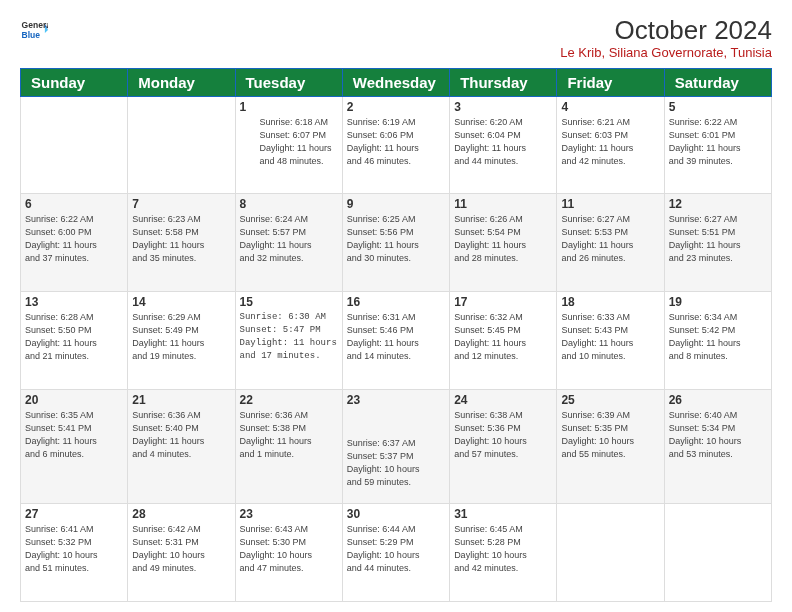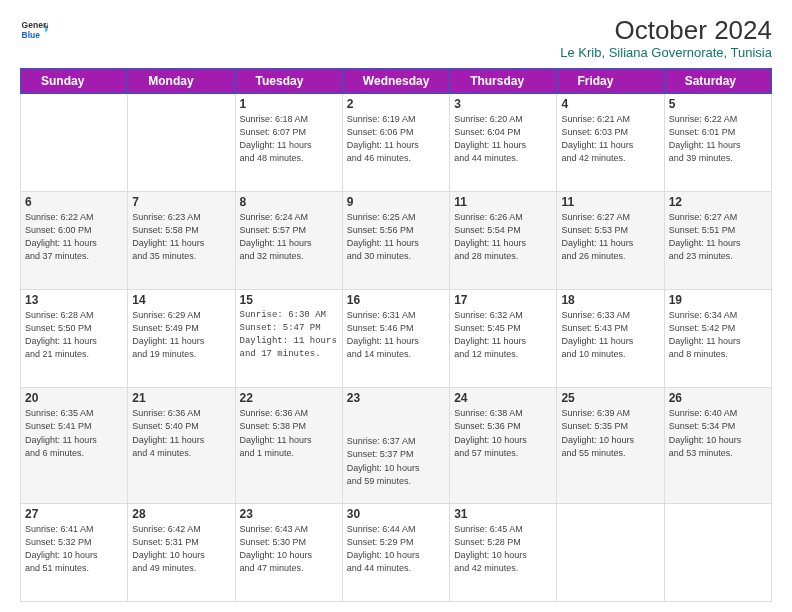--- a/index.html
+++ b/index.html
@@ -36,35 +36,35 @@
       text-align: right;
     }
     .month-title {
       font-size: 26px;
       font-weight: 300;
       color: #333;
       line-height: 1.1;
     }
     .subtitle {
       font-size: 13px;
-      color: #0f766e;
+      color: #b91c1c;
     }
     .calendar {
       flex: 1;
       border: 1px solid #ccc;
       border-collapse: collapse;
       width: 100%;
       table-layout: fixed;
     }
     .calendar thead tr th {
-      background: #a21caf;
+      background: #15803d;
       color: #fff;
-      font-size: 12px;
+      font-size: 15px;
       font-weight: bold;
-      padding: 5px 20px;
+      padding: 5px 10px;
       text-align: left;
       border: 1px solid #1565c0;
     }
     .calendar tbody tr td {
       vertical-align: top;
       padding: 3px 4px;
       font-size: 9.5px;
       color: #333;
       border: 1px solid #ddd;
       height: 88px;
@@ -120,21 +120,21 @@
         <th>Friday</th>
         <th>Saturday</th>
       </tr>
     </thead>
     <tbody id="calendar-body">
     <tr>
           <td class="empty"></td>
           <td class="empty"></td>
           <td>
             <span class="day-number">1</span>
-            <div class="day-info" style="white-space: pre-line;">Sunrise: 6:18 AM
+            <div class="day-info" style="white-space: pre-line; margin-left: 20px;">Sunrise: 6:18 AM
 Sunset: 6:07 PM
 Daylight: 11 hours
 and 48 minutes.</div>
           </td>
           <td>
             <span class="day-number">2</span>
             <div class="day-info" style="white-space: pre-line;">Sunrise: 6:19 AM
 Sunset: 6:06 PM
 Daylight: 11 hours
 and 46 minutes.</div>

